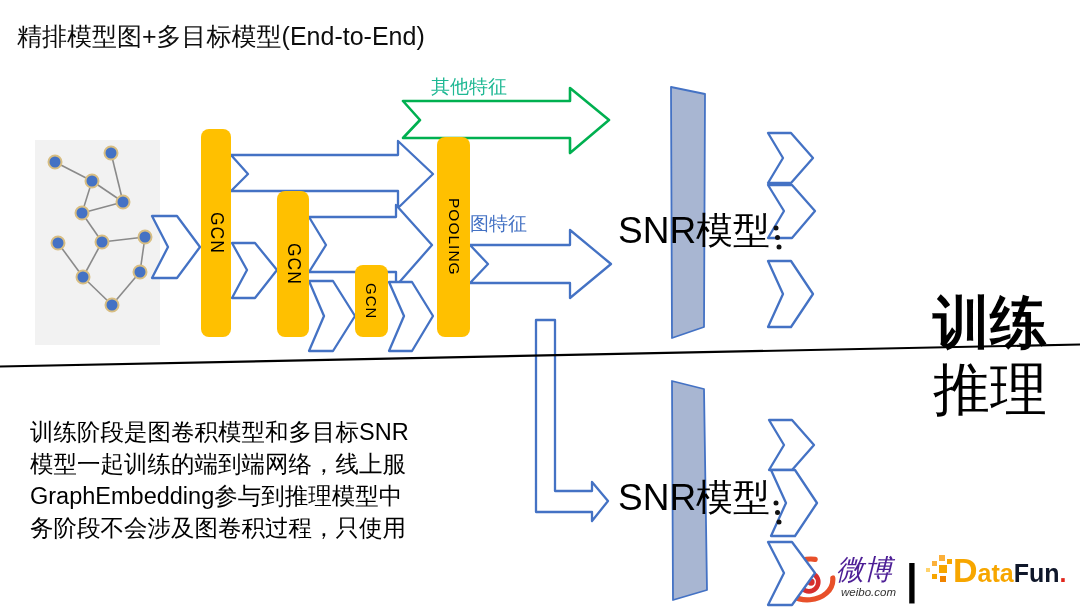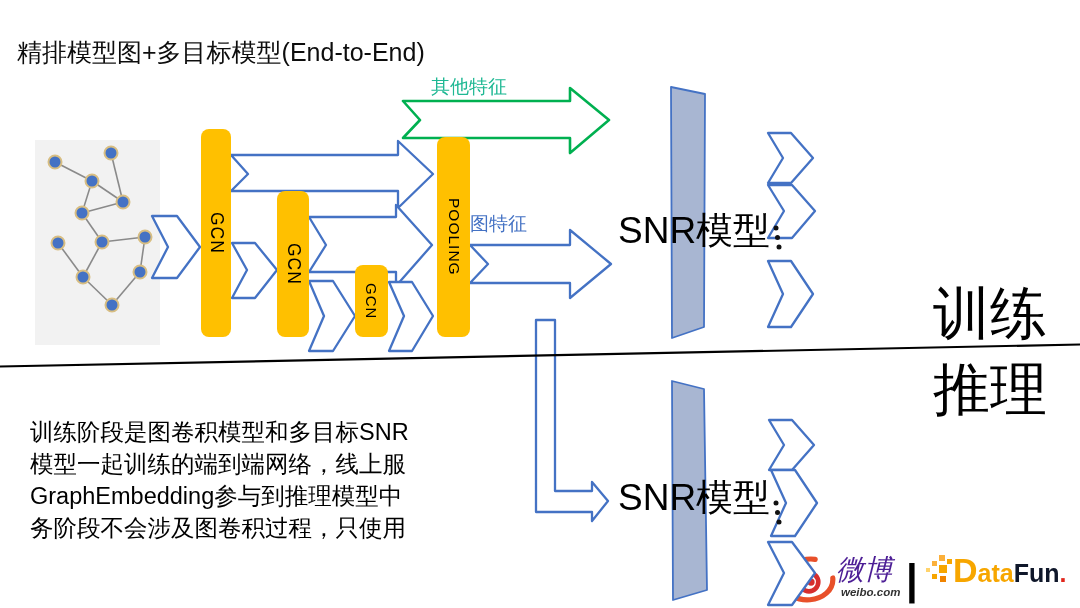--- a/index.html
+++ b/index.html
@@ -2,39 +2,39 @@
 <html style="--gold: #FFC000; --blue: #4472C4; --green: #00B050; --teal: #1EB893; --panel: #A8B6D2; --graph_bg: #F2F2F2;"><head>
 <meta charset="utf-8">
 <style>
   html,body{margin:0;padding:0;background:#fff;}
   body{width:1080px;height:608px;overflow:hidden;position:relative;
        font-family:"Liberation Sans","DejaVu Sans",sans-serif;color:#000;}
   .abs{position:absolute;}
   .layer{position:absolute;left:0;top:0;width:1080px;height:608px;}
   #shapes{z-index:20;}
   #overlay{z-index:50;}
-  .title{left:17px;top:20px;font-size:25px;font-weight:500;color:#0d0d0d;z-index:40;white-space:nowrap;margin-top:16px;}
+  .title{left:17px;top:20px;font-size:25px;font-weight:500;color:#0d0d0d;z-index:40;white-space:nowrap;}
   .graph-panel{left:35px;top:140px;width:125px;height:205px;background:var(--graph_bg);z-index:10;}
   .gold-bar{background:var(--gold);border-radius:8px;z-index:30;display:flex;align-items:center;justify-content:center;}
   .gold-bar span{writing-mode:vertical-rl;text-orientation:mixed;color:#000;letter-spacing:1px;}
   .lbl{z-index:40;white-space:nowrap;}
   .lbl-other{left:431px;top:74px;font-size:19px;color:var(--teal);font-weight:500;}
   .lbl-graphfeat{left:470px;top:211px;font-size:19px;color:var(--blue);font-weight:500;}
   .snr{font-size:37px;color:#000;z-index:40;white-space:nowrap;}
   .snr-top{left:618px;top:206px;}
   .snr-bottom{left:618px;top:473px;}
   .bigword{font-size:57px;color:#000;z-index:40;white-space:nowrap;}
-  .train{left:933px;top:276px;}
+  .train{left:933px;top:285px;font-weight:bold;}
   .infer{left:933px;top:352px;}
   .desc{left:30px;top:416px;z-index:40;font-size:23.5px;line-height:32px;color:#000;}
   .desc div{white-space:nowrap;}
   .footer-item{z-index:40;}
   .weibo-icon{left:781px;top:555px;width:58px;height:48px;z-index:40;}
   .weibo-name{left:836px;top:551px;font-size:28px;font-weight:400;font-style:italic;color:#4c1d95;z-index:40;}
-  .weibo-domain{left:841px;top:586px;font-size:11.5px;font-weight:700;font-style:italic;color:#333;z-index:40;}
+  .weibo-domain{left:841px;top:586px;font-size:11.5px;font-weight:400;font-style:italic;color:#333;z-index:40;}
   .footer-divider{left:906px;top:556px;font-size:42px;font-weight:700;color:#000;z-index:40;}
   .datafun{left:926px;top:551px;display:flex;align-items:baseline;z-index:40;}
   .datafun .mosaic{width:26px;height:32px;align-self:center;margin-right:1px;}
   .df-d{font-size:34px;font-weight:800;color:#F7A600;}
   .df-ata{font-size:25px;font-weight:800;color:#F7A600;}
   .df-fun{font-size:25px;font-weight:800;color:#0f172a;}
   .df-dot{font-size:25px;font-weight:800;color:#E1251B;}
   .arrow-blue{fill:#fff;stroke:var(--blue);stroke-width:2.3;stroke-linejoin:round;}
   .arrow-green{fill:#fff;stroke:var(--green);stroke-width:2.6;stroke-linejoin:round;}
   .panel{fill:var(--panel);stroke:var(--blue);stroke-width:1.8;stroke-linejoin:round;}

